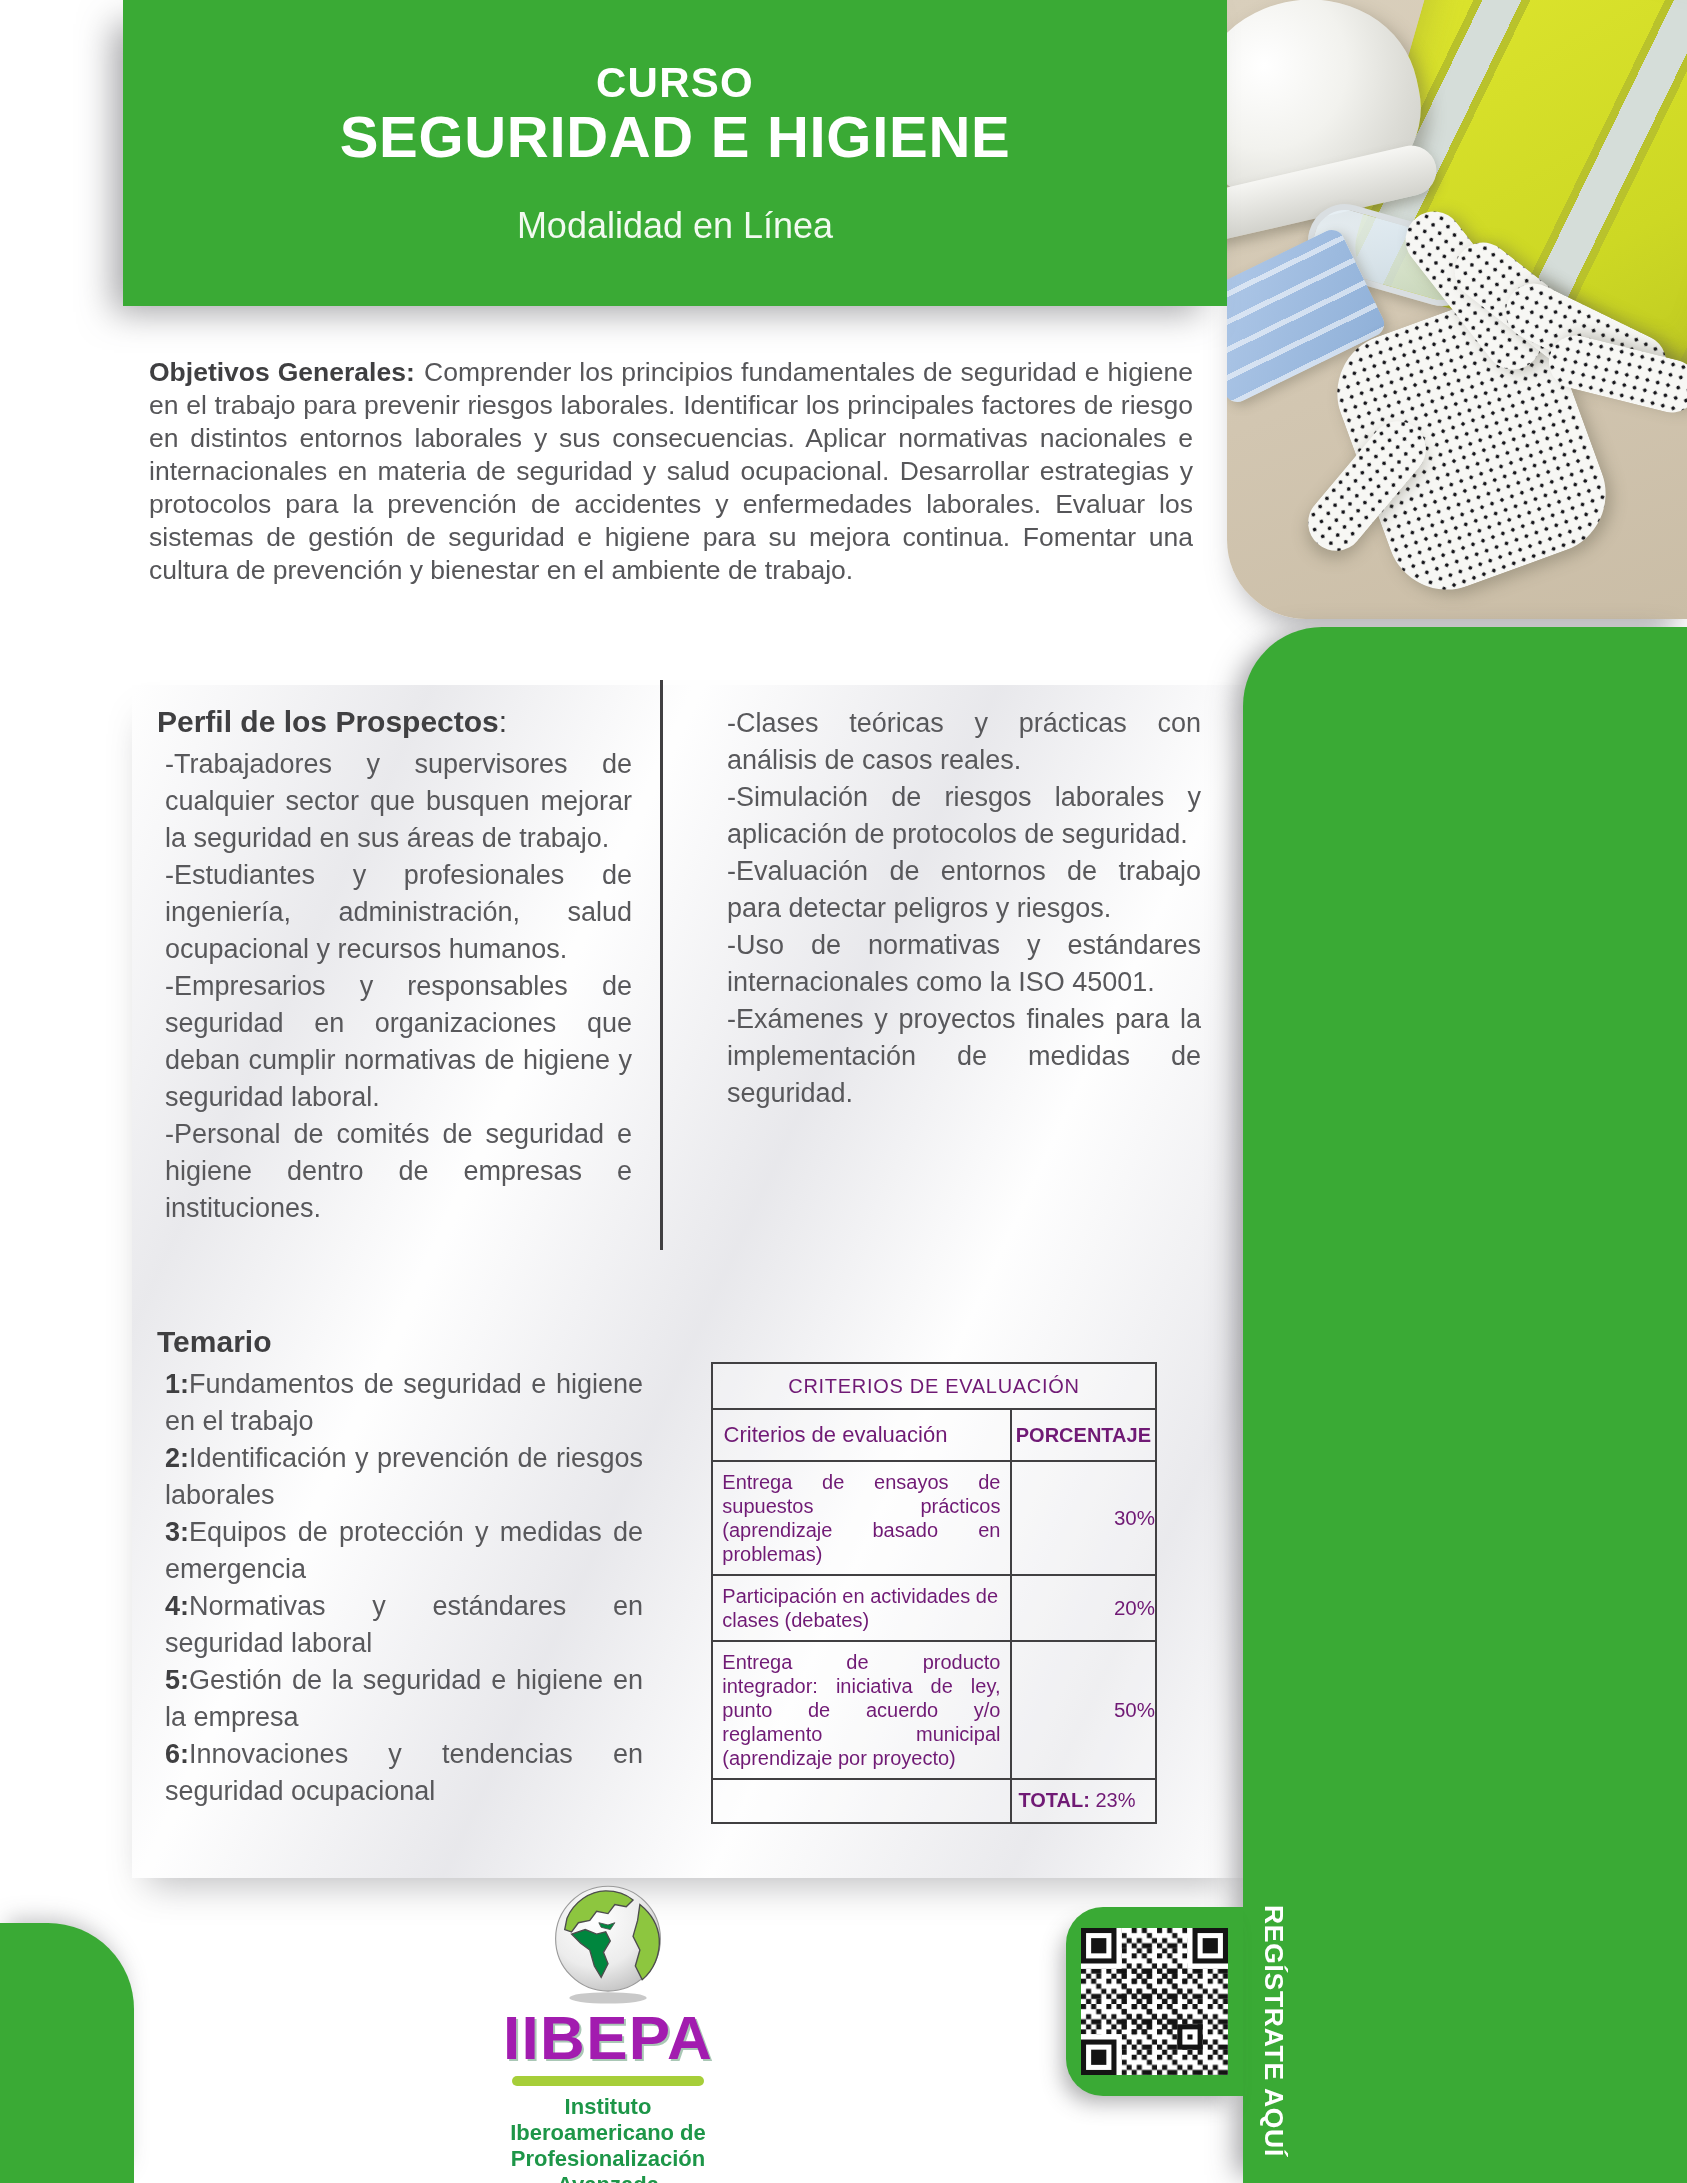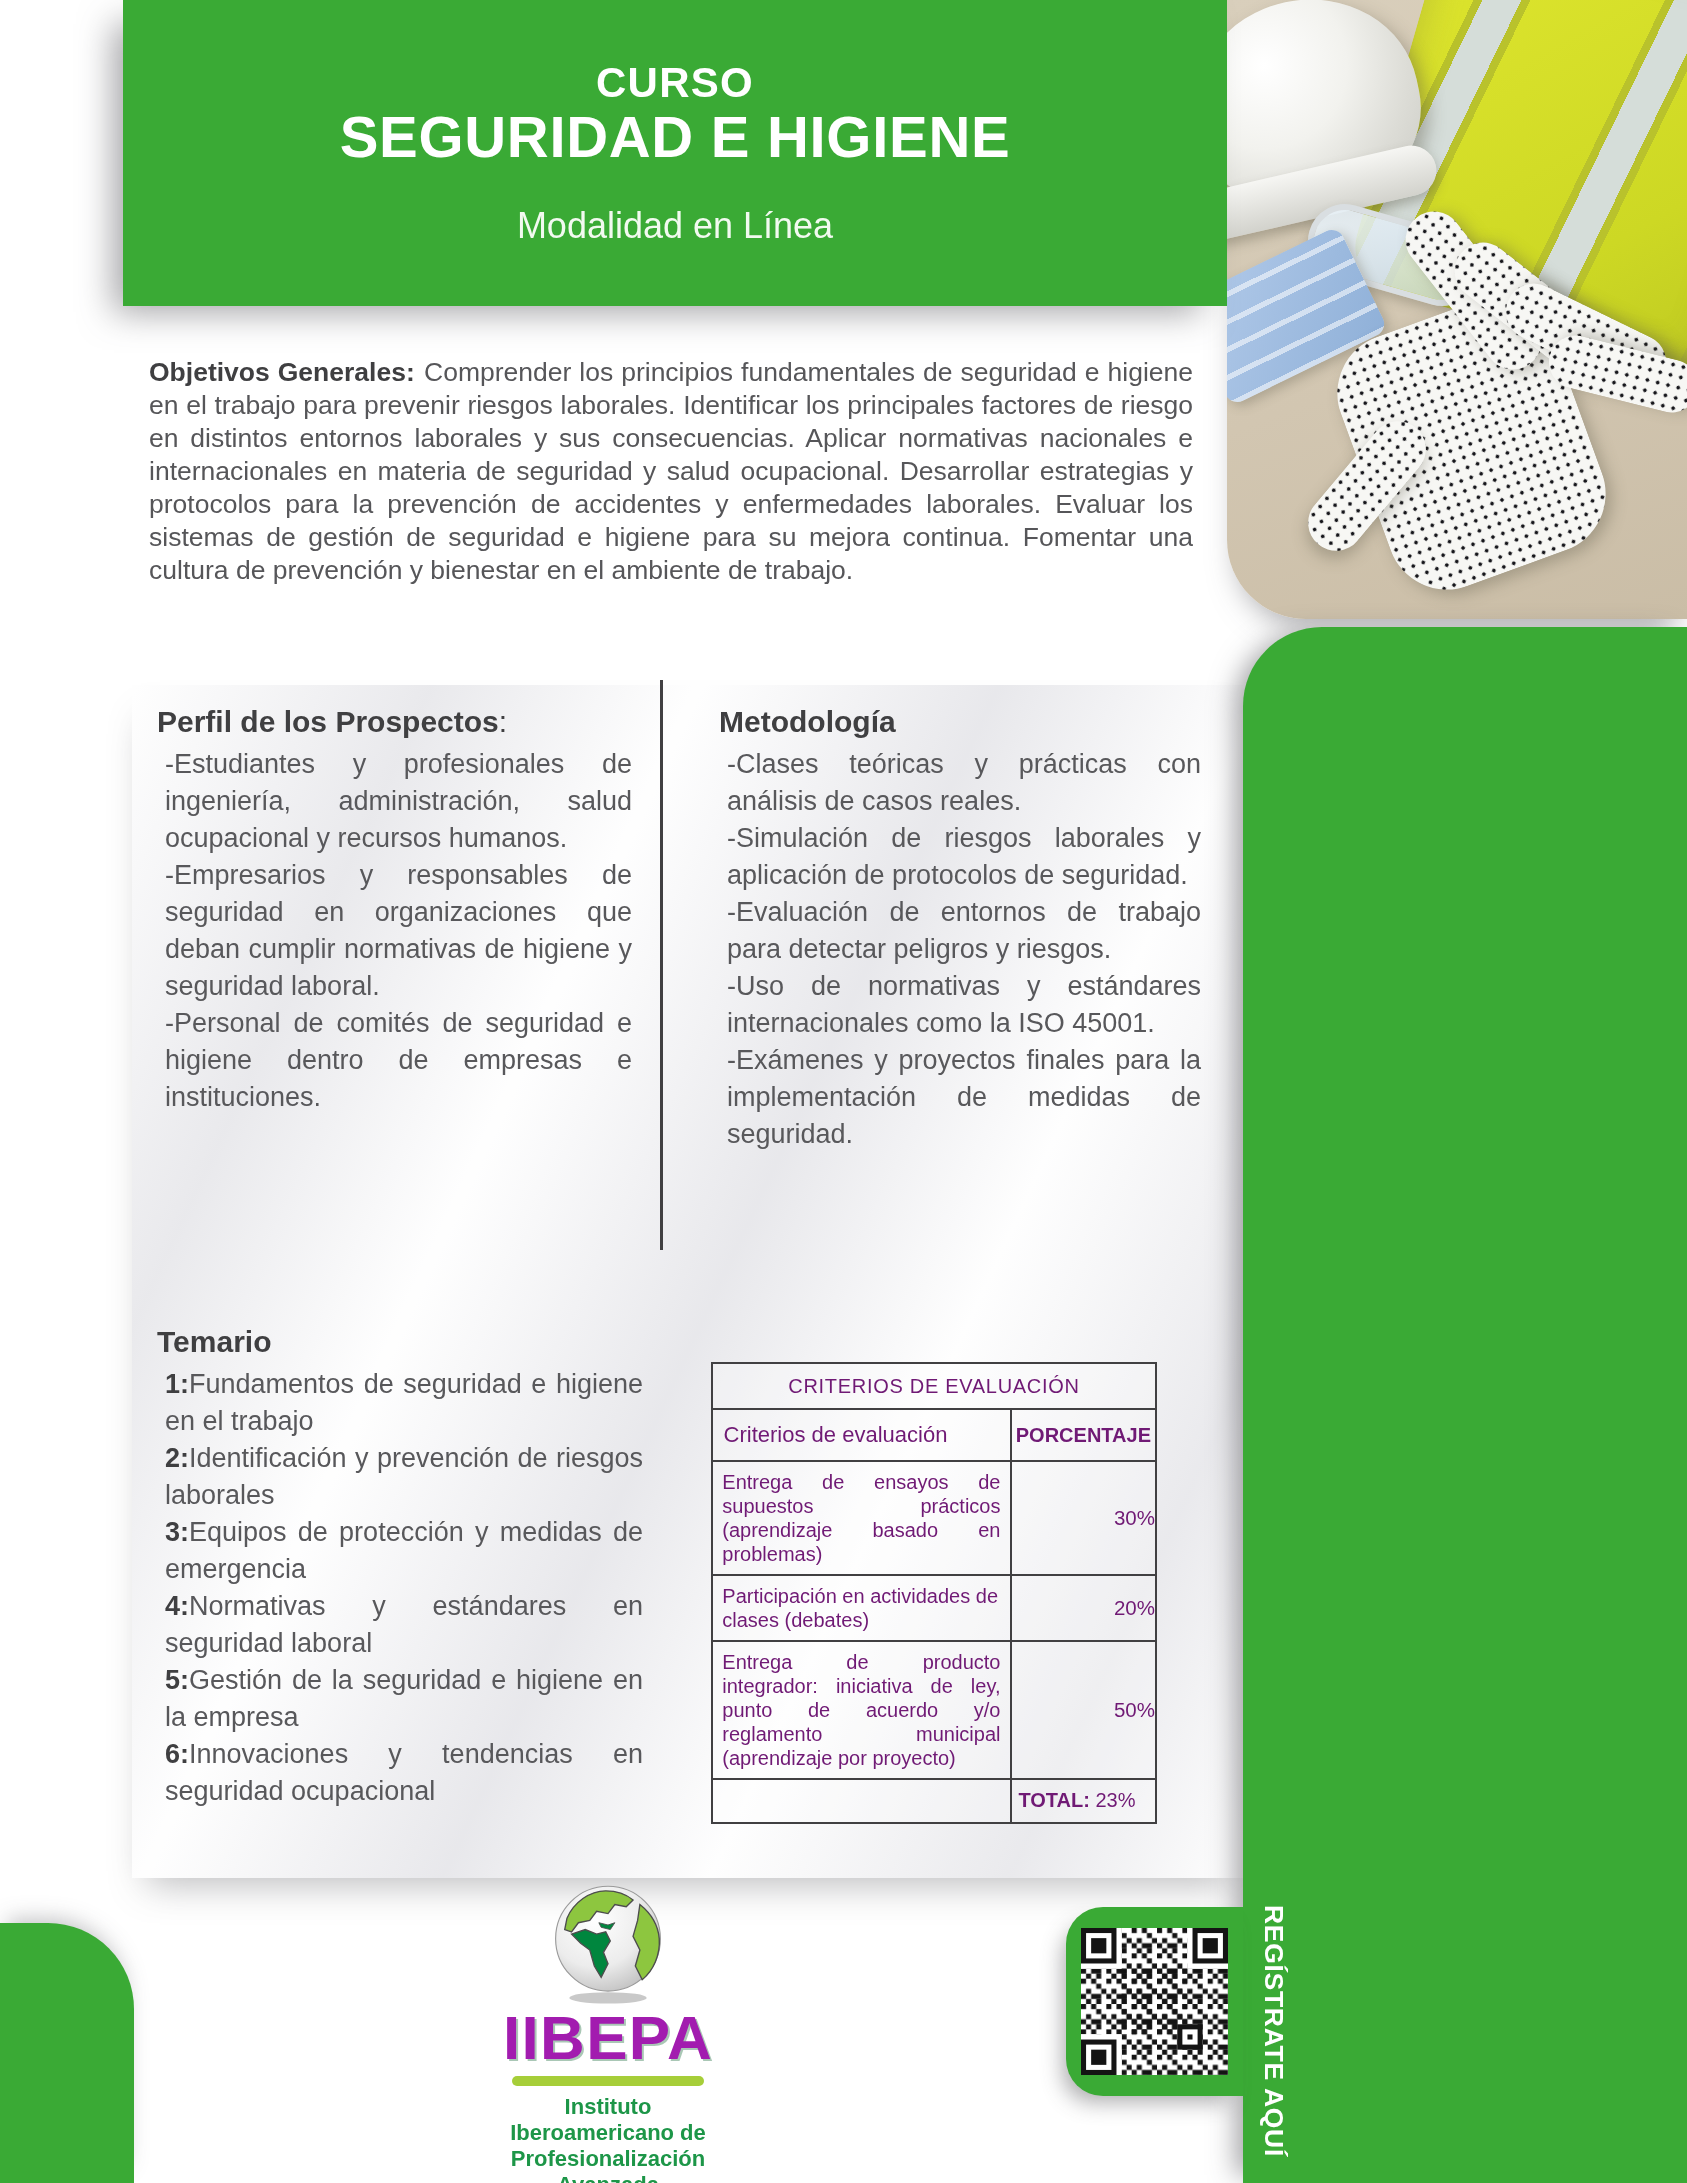--- a/index.html
+++ b/index.html
@@ -198,29 +198,29 @@
 </div>
 
 <p class="abs objetivos">
   <b>Objetivos Generales:</b><span>Comprender los principios fundamentales de seguridad e higiene en el trabajo para prevenir riesgos laborales. Identificar los principales factores de riesgo en distintos entornos laborales y sus consecuencias. Aplicar normativas nacionales e internacionales en materia de seguridad y salud ocupacional. Desarrollar estrategias y protocolos para la prevención de accidentes y enfermedades laborales. Evaluar los sistemas de gestión de seguridad e higiene para su mejora continua. Fomentar una cultura de prevención y bienestar en el ambiente de trabajo.</span>
 </p>
 
 <div class="abs texture-panel"></div>
 
 <section class="abs col col-left">
   <h3><span>Perfil de los Prospectos</span><span class="reg">:</span></h3>
+  <p>-Trabajadores y supervisores de cualquier sector que busquen mejorar la seguridad en sus áreas de trabajo.</p>
   <p>-Estudiantes y profesionales de ingeniería, administración, salud ocupacional y recursos humanos.</p>
   <p>-Empresarios y responsables de seguridad en organizaciones que deban cumplir normativas de higiene y seguridad laboral.</p>
   <p>-Personal de comités de seguridad e higiene dentro de empresas e instituciones.</p>
 </section>
 
 <div class="abs divider"></div>
 
 <section class="abs col col-right">
-  <h3>Metodología</h3>
   <p>-Clases teóricas y prácticas con análisis de casos reales.</p>
   <p>-Simulación de riesgos laborales y aplicación de protocolos de seguridad.</p>
   <p>-Evaluación de entornos de trabajo para detectar peligros y riesgos.</p>
   <p>-Uso de normativas y estándares internacionales como la ISO 45001.</p>
   <p>-Exámenes y proyectos finales para la implementación de medidas de seguridad.</p>
 </section>
 
 <section class="abs temario">
   <h3>Temario</h3>
   <p><b>1:</b><span>Fundamentos de seguridad e higiene en el trabajo</span></p>

